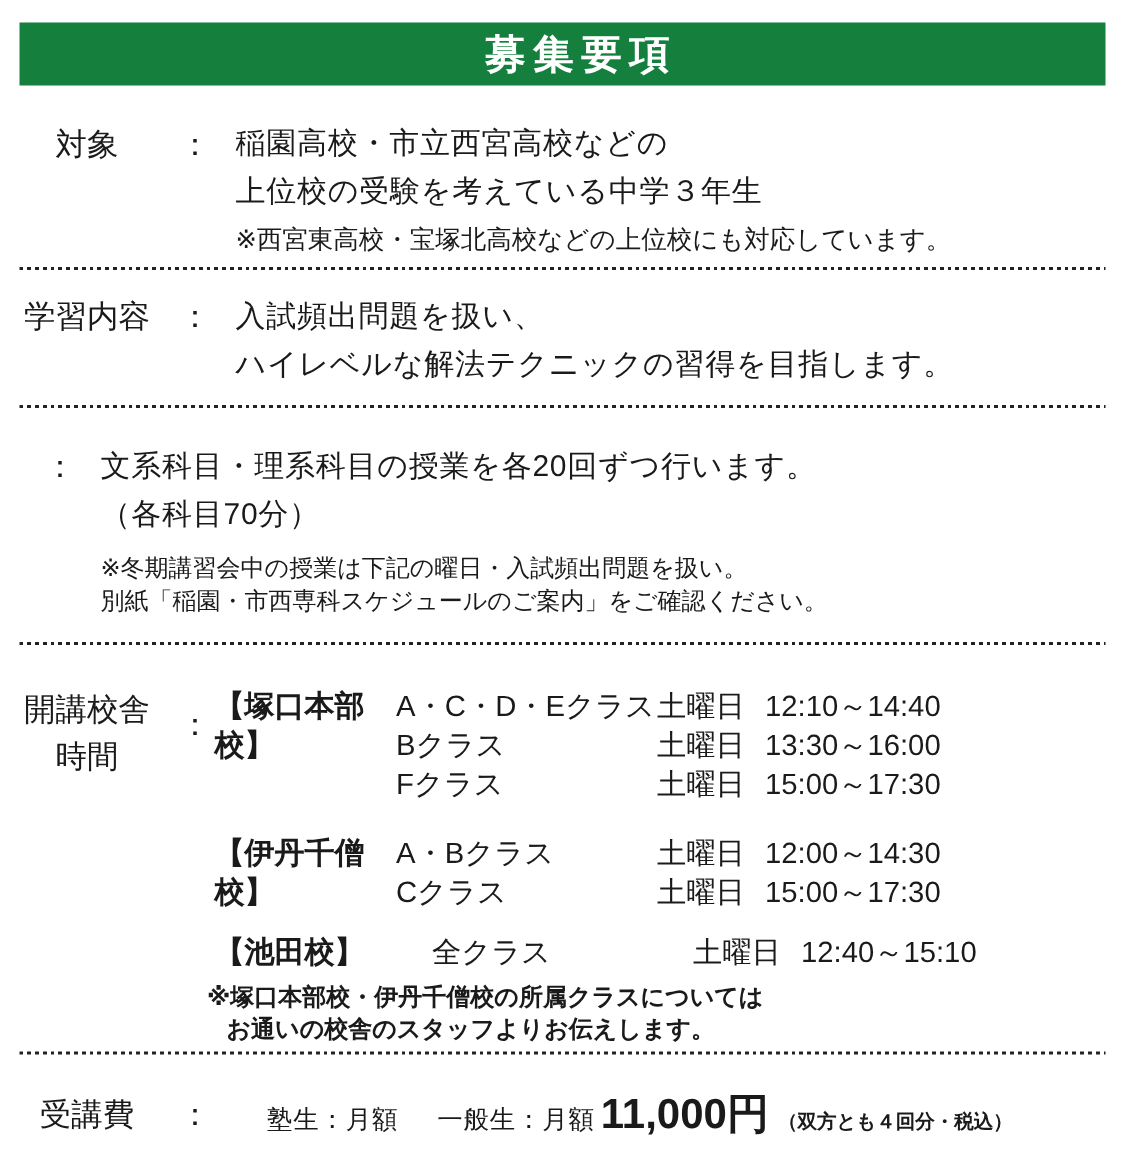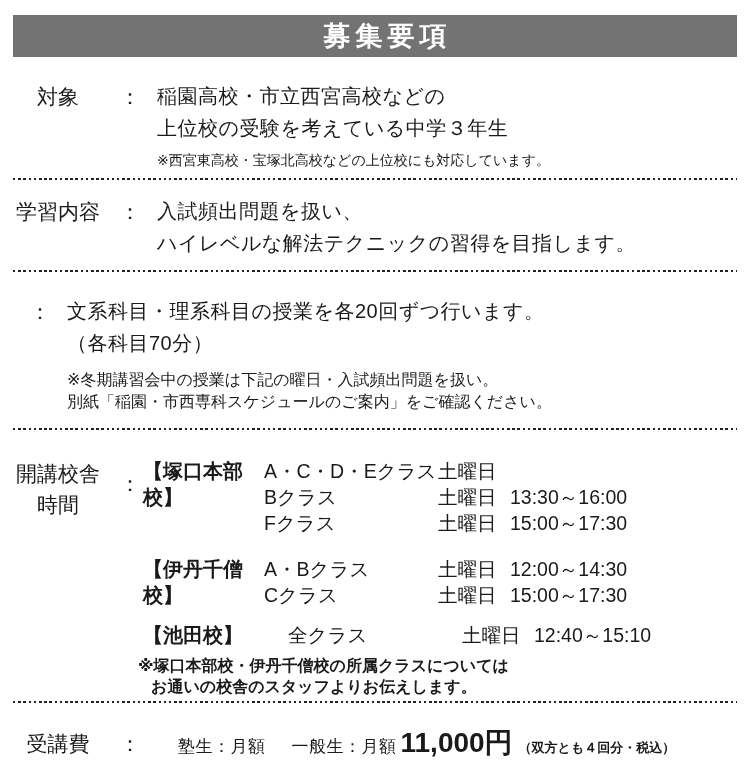--- a/index.html
+++ b/index.html
@@ -6,21 +6,21 @@
   body{
     width:750px;height:767px;overflow:hidden;
     font-family:"Liberation Sans","DejaVu Sans",sans-serif;
     color:#1a1a1a;
     -webkit-font-smoothing:antialiased;
   }
   .page{width:750px;height:767px;position:relative;background:#fff;}
 
   
   .header-bar{
-    margin:15px 13px 0 13px;height:42px;background:#737373;
+    margin:15px 13px 0 13px;height:42px;background:#15803d;
     display:flex;align-items:center;justify-content:center;padding-left:20px;
   }
   .header-title{
     color:#ffffff;font-size:27px;font-weight:bold;
     letter-spacing:5px;text-indent:5px;
   }
 
   
   .dash{
     margin:0 13px;height:2px;
@@ -39,21 +39,21 @@
   }
   .colon{width:54px;flex:none;text-align:center;font-size:21px;line-height:31px;}
   .content{flex:1;font-size:20px;line-height:31.5px;letter-spacing:0.5px;}
 
   .sec-target{padding-top:24px;}
   .sec-study{padding-top:16px;}
   .sec-subject{padding-top:24px;}
   .sec-schedule{padding-top:28px;}
   .sec-fee{padding-top:22px;}
 
-  .small-note{font-size:14px;line-height:20px;letter-spacing:0;margin-top:6px;}
+  .small-note{font-size:17px;line-height:20px;letter-spacing:0;margin-top:6px;}
   .subject-notes{font-size:16px;line-height:22px;letter-spacing:0;margin-top:10px;}
 
   
   .sched-colon{padding-top:10px;}
   .sched{margin-left:-14px;}
   .school-group{display:flex;}
   .gap-a{margin-top:20px;}
   .gap-b{margin-top:14px;gap:24px;}
   .school-name{
     width:121px;flex:none;font-weight:bold;
@@ -133,20 +133,21 @@
     </div>
     <div class="colon sched-colon">：</div>
     <div class="content sched">
 
       <div class="school-group">
         <div class="school-name">【塚口本部校】</div>
         <div class="rows">
           <div class="srow">
             <span class="sclass">A・C・D・Eクラス</span>
             <span class="sday">土曜日</span>
+            <span class="stime">12:10～14:40</span>
           </div>
           <div class="srow">
             <span class="sclass">Bクラス</span>
             <span class="sday">土曜日</span>
             <span class="stime">13:30～16:00</span>
           </div>
           <div class="srow">
             <span class="sclass">Fクラス</span>
             <span class="sday">土曜日</span>
             <span class="stime">15:00～17:30</span>

